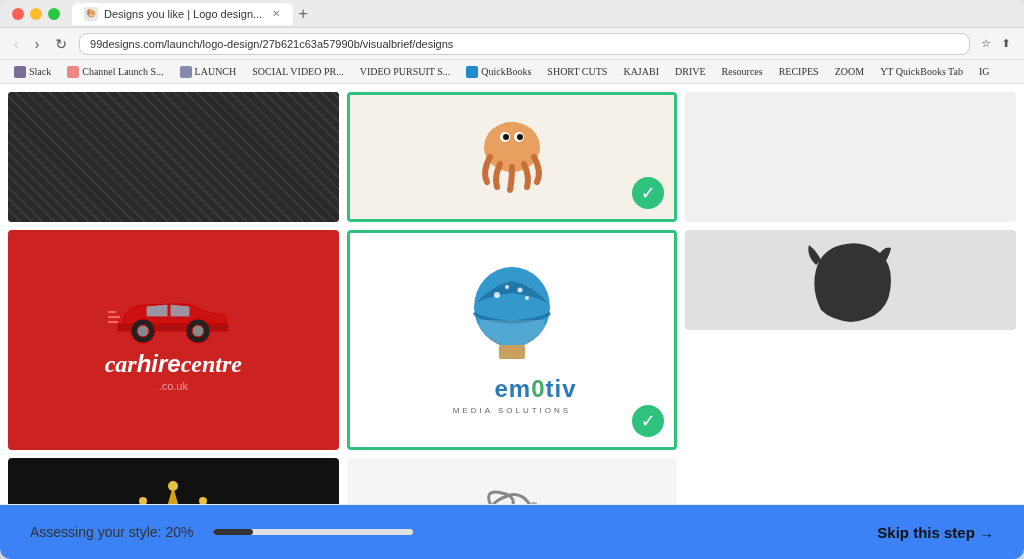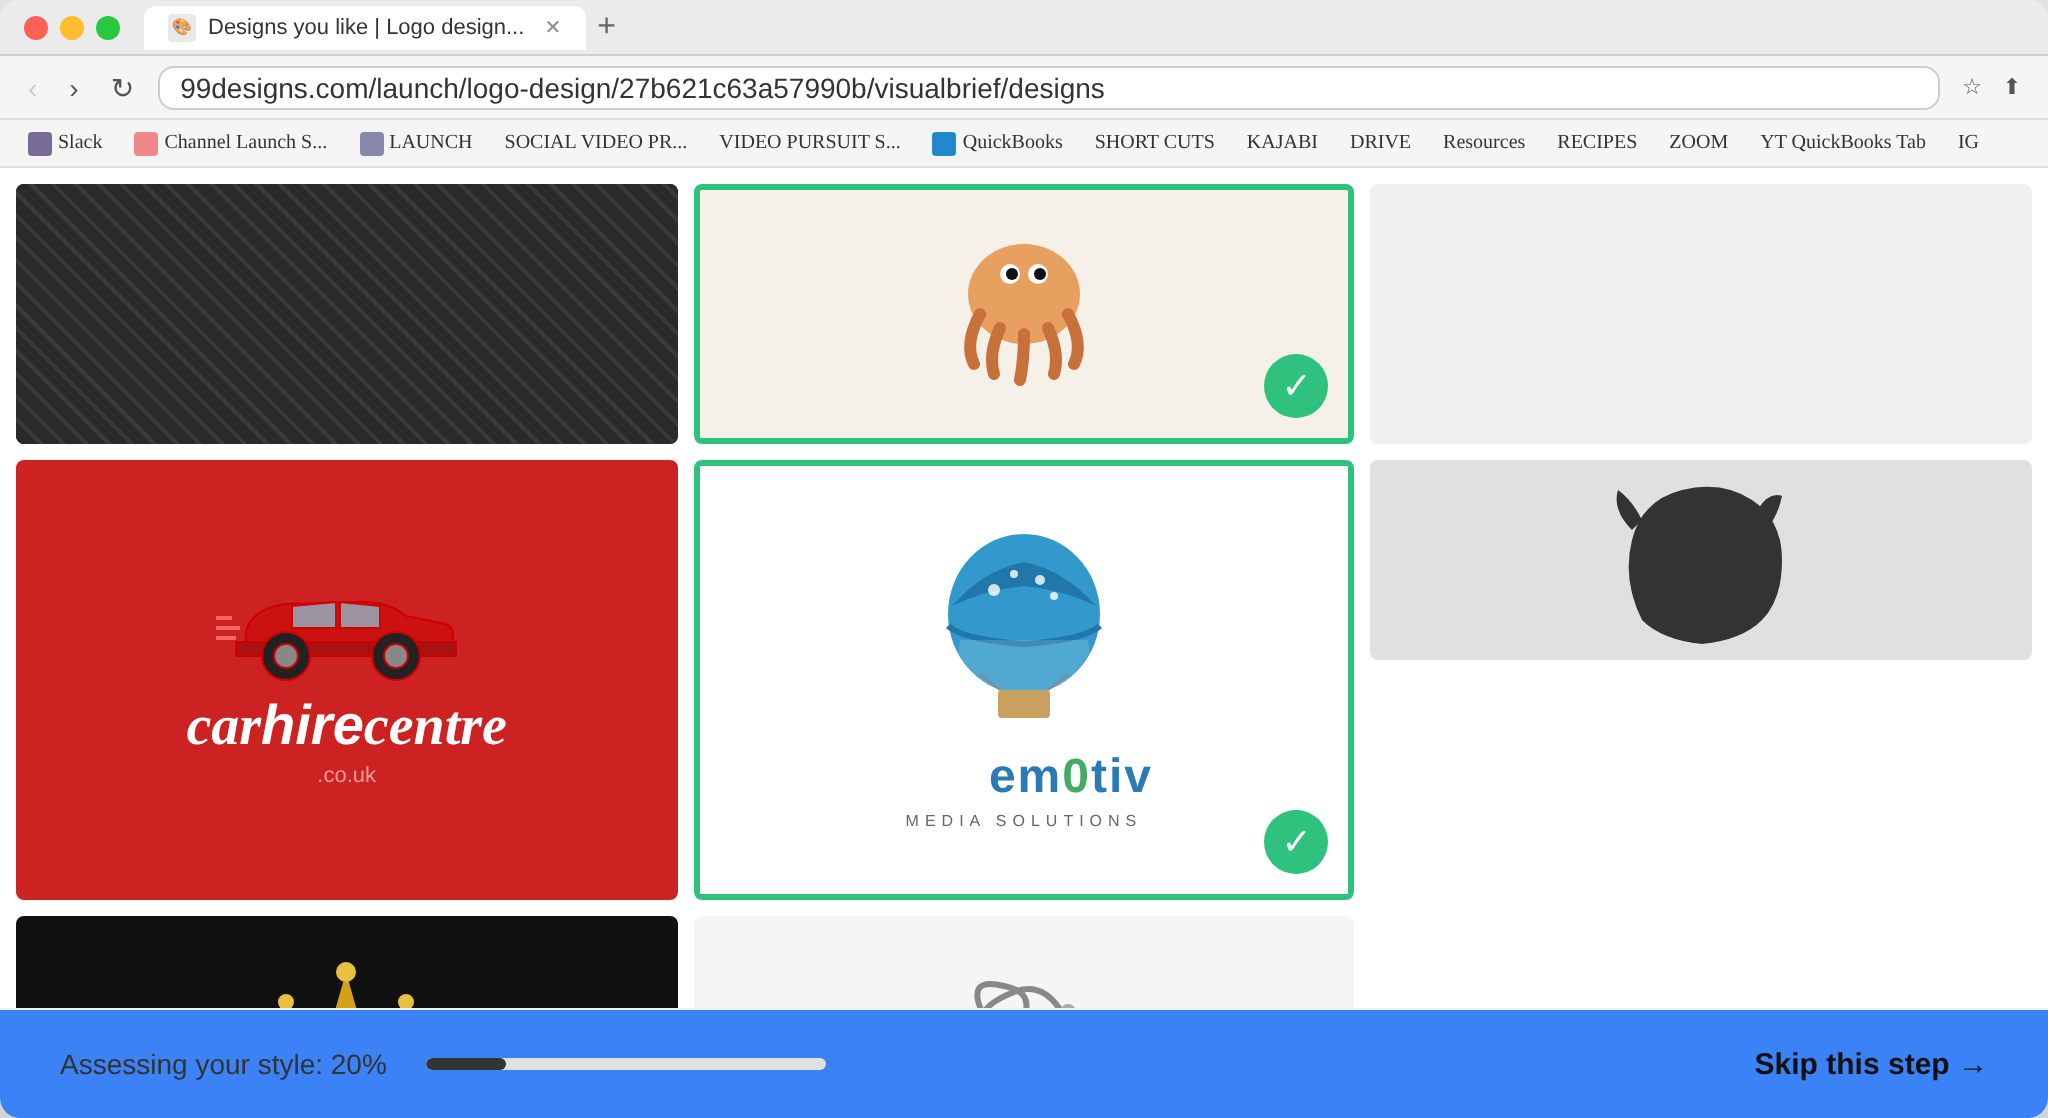--- a/index.html
+++ b/index.html
@@ -106,21 +106,21 @@
     .nav-btn.disabled { color: #ccc; }
     .url-bar {
       flex: 1;
       background: #fff;
       border: 1px solid #ccc;
       border-radius: 8px;
       height: 22px;
       display: flex;
       align-items: center;
       padding: 0 10px;
-      font-size: 14px;
+      font-size: 11px;
       color: #333;
     }
     .address-icons {
       display: flex;
       align-items: center;
       gap: 4px;
     }
     .addr-icon {
       width: 16px;
       height: 16px;
@@ -430,21 +430,21 @@
               <circle cx="35" cy="42" r="12" fill="#222"></circle>
               <circle cx="35" cy="42" r="6" fill="#888"></circle>
               <circle cx="90" cy="42" r="12" fill="#222"></circle>
               <circle cx="90" cy="42" r="6" fill="#888"></circle>
 
               <line x1="0" y1="28" x2="12" y2="28" stroke="#ff6666" stroke-width="2"></line>
               <line x1="0" y1="33" x2="10" y2="33" stroke="#ff6666" stroke-width="2"></line>
               <line x1="0" y1="23" x2="8" y2="23" stroke="#ff6666" stroke-width="2"></line>
             </g>
           </svg>
-          <div style="font-size:28px; font-weight:900; font-style:italic; color:#fff; line-height:1; font-family:'Georgia',serif;">
+          <div style="font-size:24px; font-weight:900; font-style:italic; color:#fff; line-height:1; font-family:'Georgia',serif;">
             <span style="color:#fff;">car</span><span style="font-weight:900; font-family:'Arial Black',sans-serif;">hire</span><span style="color:#fff;">centre</span>
           </div>
           <div style="font-size:11px; color:#ff9999; margin-top:-4px;">.co.uk</div>
         </div>
       </div>
 
       <div class="logo-cell row2 selected">
         <div class="cell-white">
 
           <svg width="100" height="110" viewBox="0 0 100 110">

